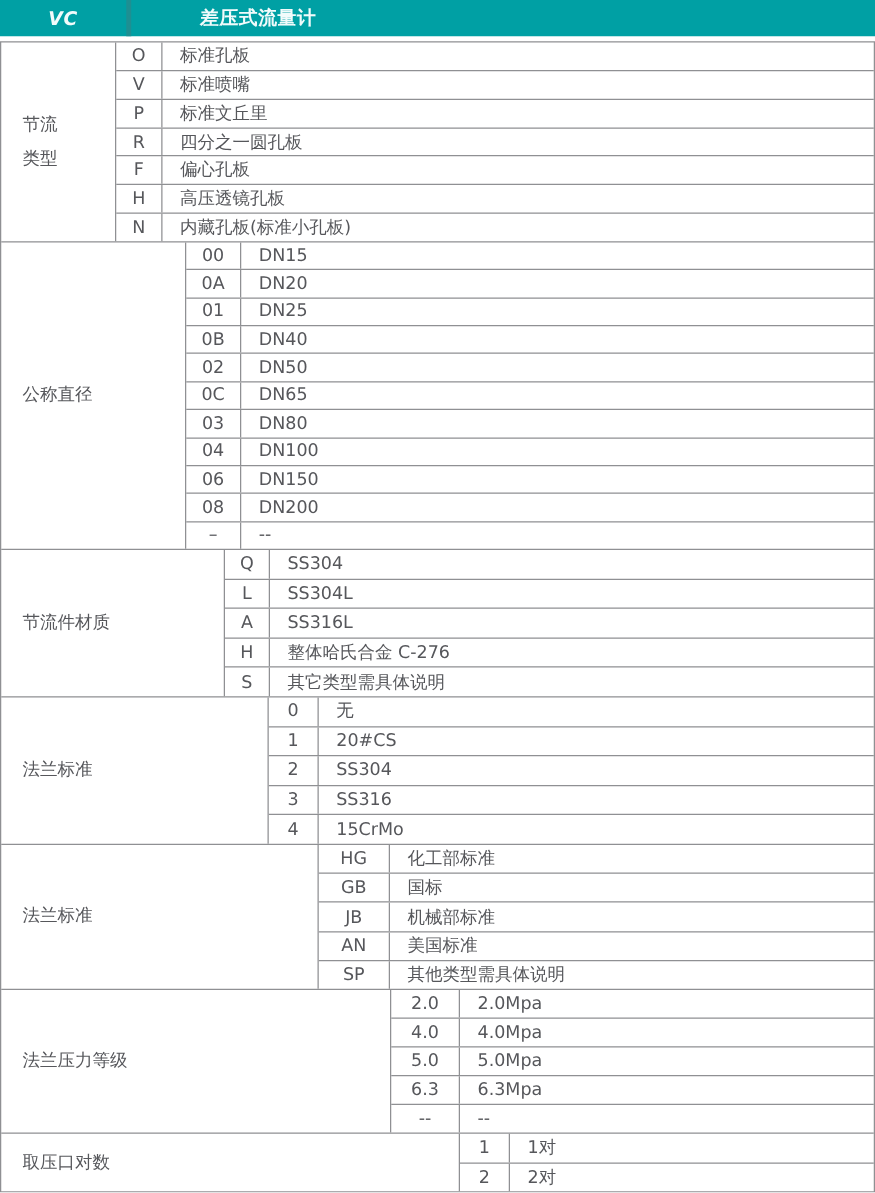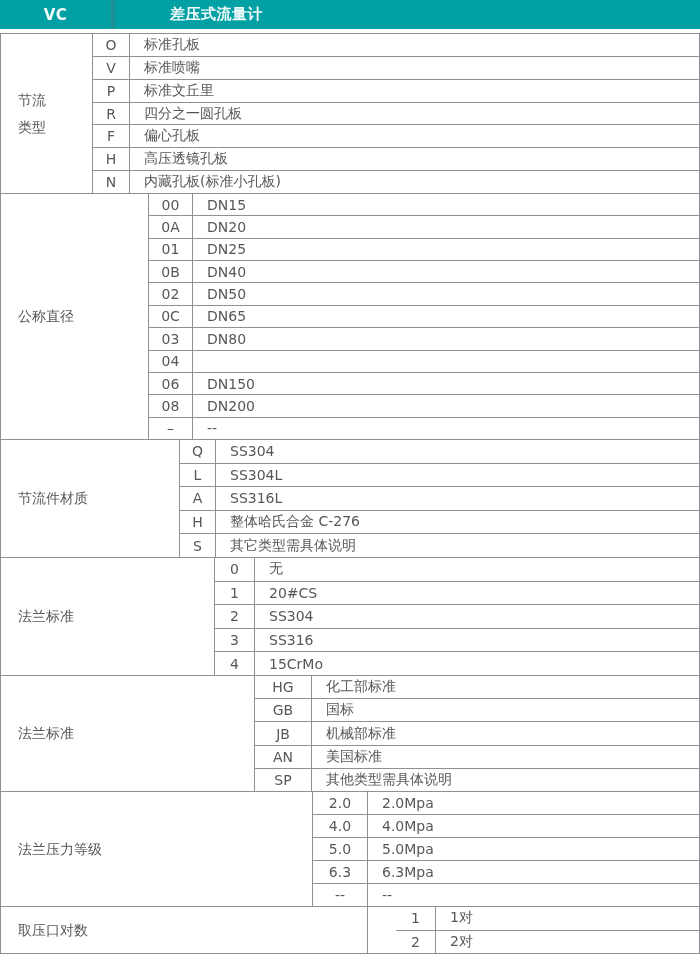--- a/index.html
+++ b/index.html
@@ -19,25 +19,26 @@
     overflow:hidden;
   }
   
   .header{
     width:700px;height:29px;
     background:var(--teal);
     display:flex;align-items:center;
     margin-bottom:4px;
   }
   .header-code{
-    width:111px;height:100%;
+    width:101px;height:100%;
     display:flex;align-items:center;justify-content:center;
     color:var(--header-text);
     font-size:15px;font-weight:600;
     letter-spacing:0.5px;
+    font-style:italic;
   }
   .header-divider{
     width:4px;height:100%;
     background:var(--teal-div);
   }
   .header-title{
     flex:1;height:100%;
     display:flex;align-items:center;
     padding-left:30px;
     color:var(--header-text);
@@ -47,21 +48,21 @@
   }
   
   .table-body{
     width:700px;height:921px;
     border:1px solid var(--border);
   }
   .section{
     display:flex;
     border-bottom:1px solid var(--border);
   }
-  .section:last-child{border-bottom:none;gap:28px;}
+  .section:last-child{border-bottom:none;}
   .sec-label{
     border-right:1px solid var(--border);
     display:flex;align-items:center;
     padding-left:17px;
     white-space:pre-line;
     line-height:1.9;
   }
   .rows{
     flex:1;
     display:flex;flex-direction:column;
@@ -161,20 +162,21 @@
         <div class="row">
           <div class="code-cell">0C</div>
           <div class="desc-cell">DN65</div>
         </div>
         <div class="row">
           <div class="code-cell">03</div>
           <div class="desc-cell">DN80</div>
         </div>
         <div class="row">
           <div class="code-cell">04</div>
+          <div class="desc-cell">DN100</div>
         </div>
         <div class="row">
           <div class="code-cell">06</div>
           <div class="desc-cell">DN150</div>
         </div>
         <div class="row">
           <div class="code-cell">08</div>
           <div class="desc-cell">DN200</div>
         </div>
         <div class="row">

